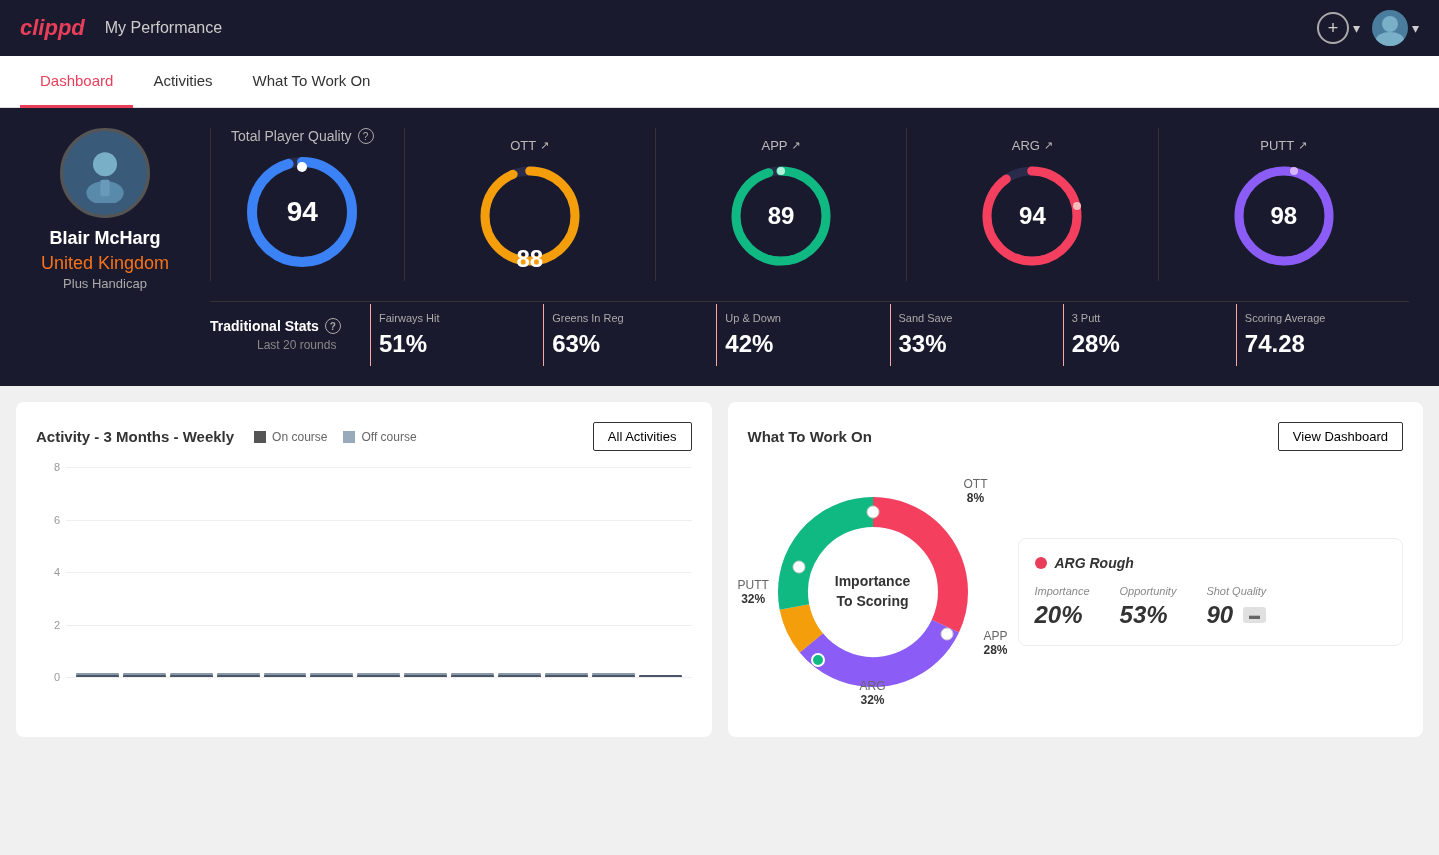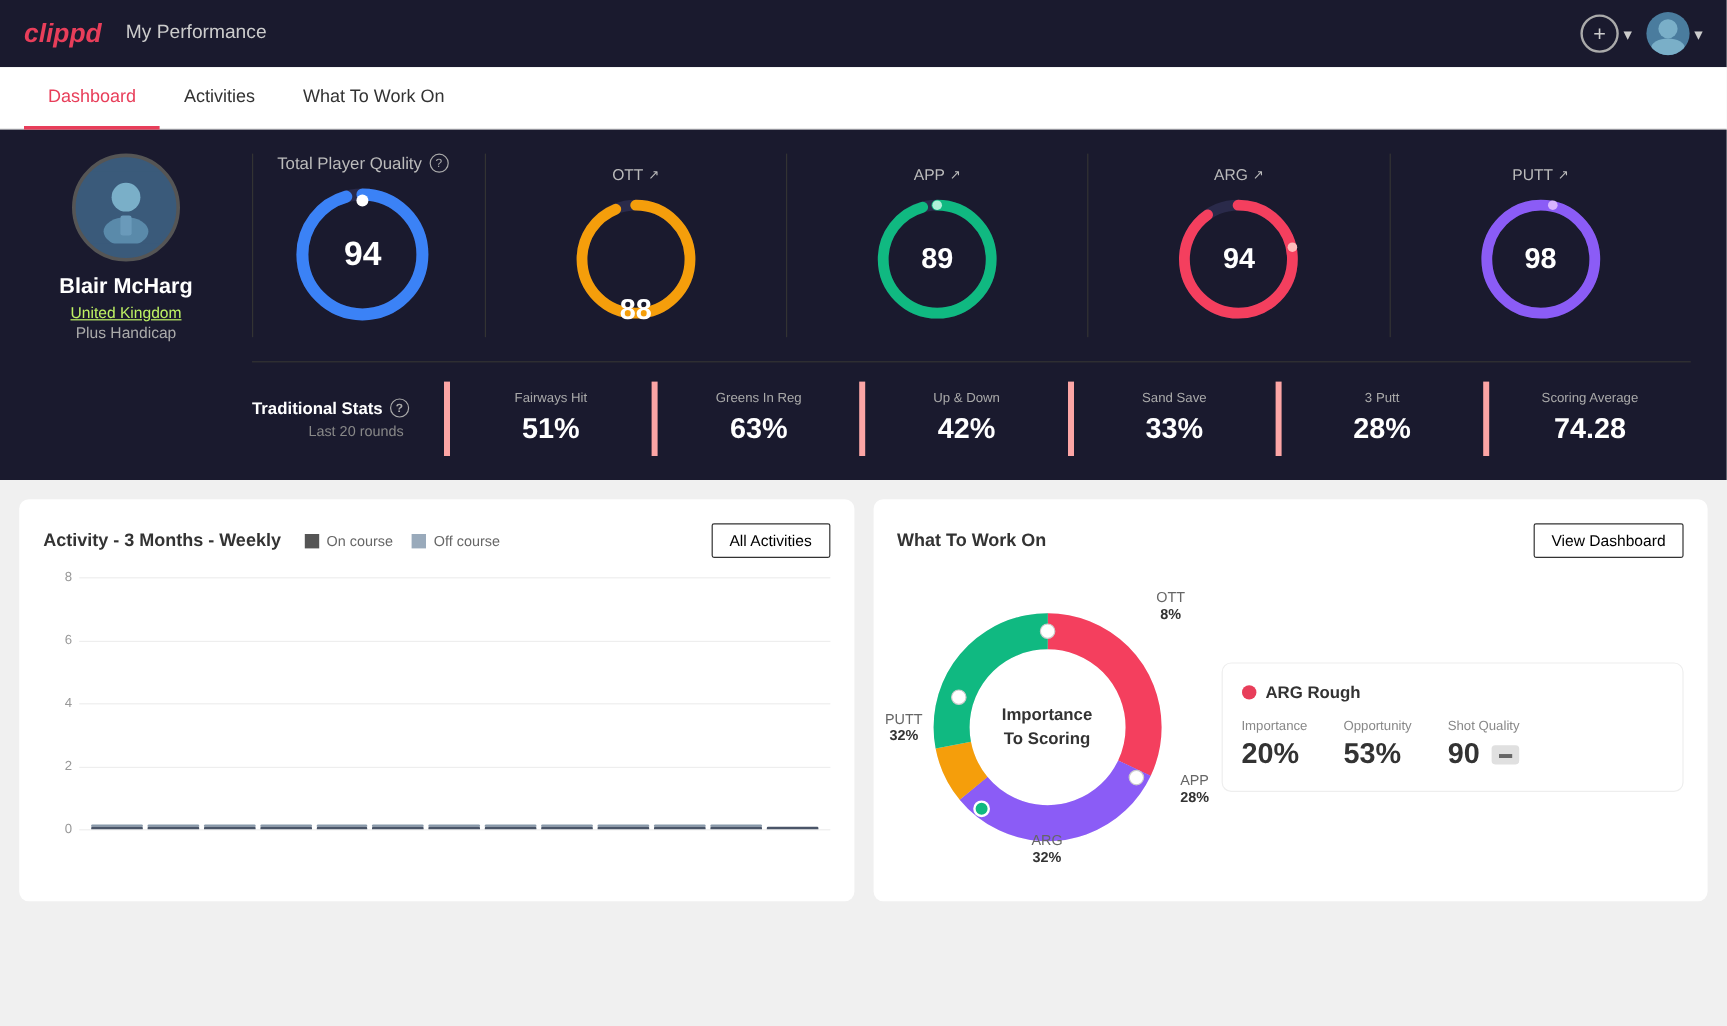--- a/index.html
+++ b/index.html
@@ -84,21 +84,21 @@
     .player-avatar {
       width: 90px; height: 90px; border-radius: 50%;
       border: 3px solid #555;
       background: #3a5a7a;
       overflow: hidden;
       display: flex; align-items: center; justify-content: center;
       margin-bottom: 10px;
     }
     .player-avatar svg { width: 60px; height: 60px; }
     .player-name { font-size: 18px; font-weight: 700; color: white; margin-bottom: 4px; }
-    .player-country { font-size: 13px; color: #bef264; margin-bottom: 2px; text-decoration: underline; }
+    .player-country { font-size: 18px; color: #f97316; margin-bottom: 2px; }
     .player-handicap { font-size: 13px; color: #aaa; }
     .stat-cell {
       flex: 1;
       display: flex;
       flex-direction: column;
       align-items: center;
       padding: 10px 15px;
       border-right: 1px solid #333;
     }
     .stat-cell:last-child { border-right: none; }
@@ -133,30 +133,29 @@
       border-right: 1px solid #333;
     }
     .total-quality-label { font-size: 14px; color: #bbb; margin-bottom: 8px; display: flex; align-items: center; gap: 6px; }
 
     
     .trad-stats {
       display: flex;
       align-items: center;
       margin-top: 20px;
       border-top: 1px solid #333;
-      padding-top: 16px;
+      padding-top: 2px;
       gap: 0;
     }
     .trad-stats-label { min-width: 160px; }
     .trad-stats-label h3 { font-size: 14px; color: white; display: flex; align-items: center; gap: 6px; }
     .trad-stats-label p { font-size: 12px; color: #888; margin-top: 4px; margin-left: 47px; }
     .trad-stat {
       flex: 1;
-      text-align: center;
-      border-left: 5px solid #fca5a5;
+      border-left: 1px solid #fca5a5;
       padding: 8px;
     }
     .trad-stat-name { font-size: 11px; color: #aaa; margin-bottom: 6px; }
     .trad-stat-value { font-size: 24px; font-weight: 700; color: white; }
 
     
     .lower-section {
       display: flex;
       gap: 16px;
       padding: 16px;
@@ -599,21 +598,21 @@
         <div style="position:absolute;bottom:10px;left:50%;transform:translateX(-50%);font-size:12px;color:#666;text-align:center;">
           <div>ARG</div>
           <div style="font-weight:700;color:#333;">32%</div>
         </div>
         <div style="position:absolute;top:50%;left:-10px;transform:translateY(-50%);font-size:12px;color:#666;text-align:center;">
           <div>PUTT</div>
           <div style="font-weight:700;color:#333;">32%</div>
         </div>
       </div>
 
-      <div style="flex:1;">
+      <div style="flex:1;font-style:italic;">
         <div class="recommendation">
           <div class="rec-header">
             <div class="rec-dot"></div>
             <span class="rec-title">ARG Rough</span>
           </div>
           <div style="display:flex;gap:30px;">
             <div class="rec-metric">
               <div class="rec-metric-label">Importance</div>
               <div class="rec-metric-value">20%</div>
             </div>

